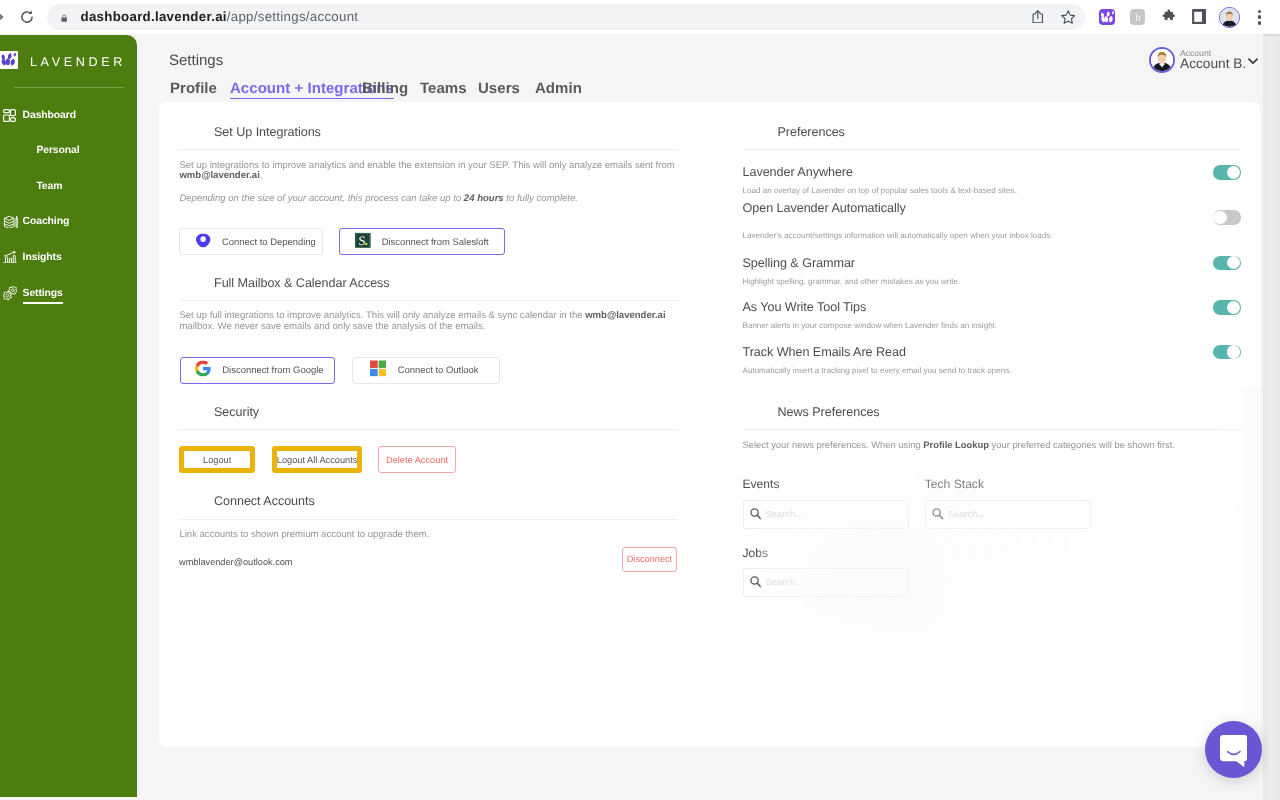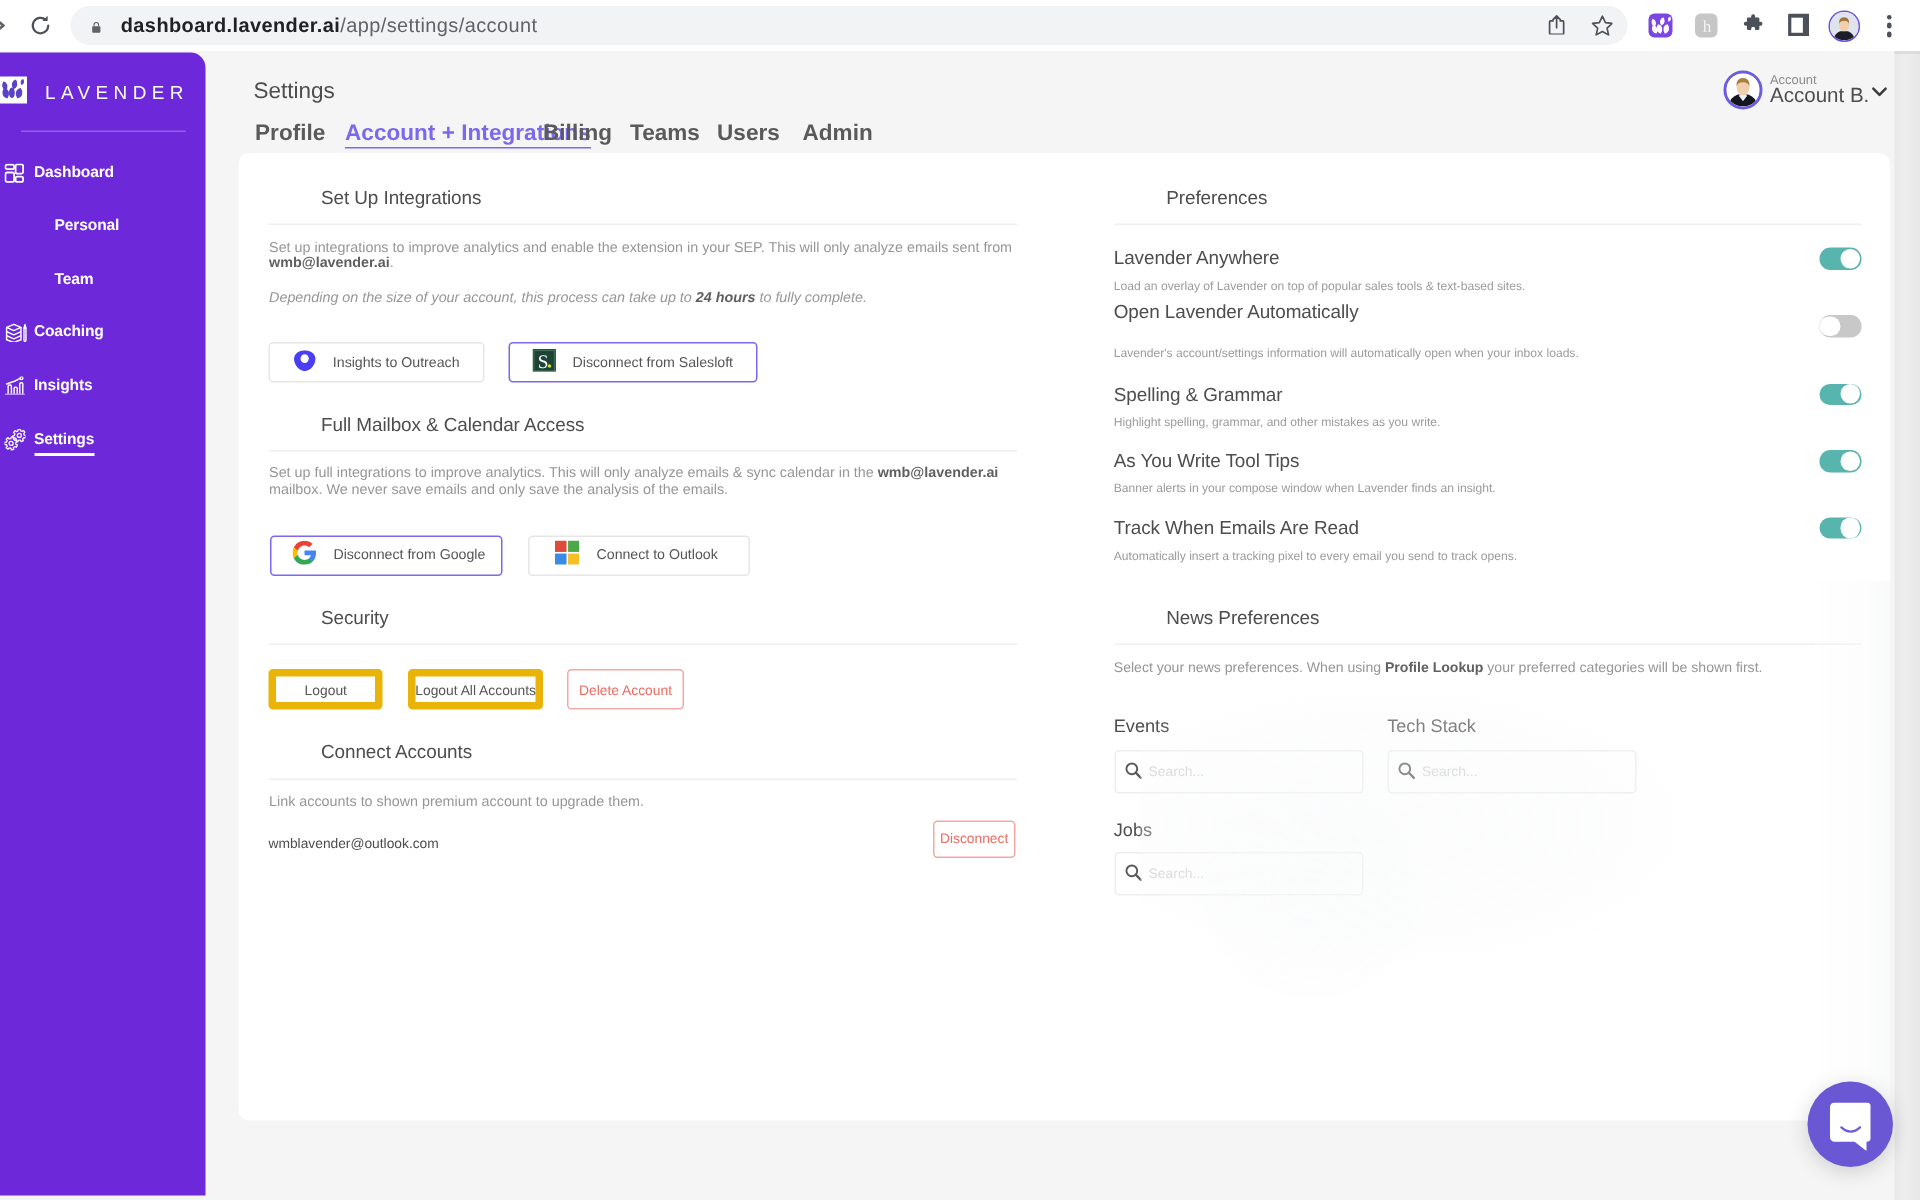--- a/index.html
+++ b/index.html
@@ -26,21 +26,21 @@
   .kebab { position:absolute; left:1257.5px; top:9.5px; width:3.4px; height:15px; }
   .kebab i { display:block; width:3.4px; height:3.4px; border-radius:50%; background:#4b5059; margin-bottom:2.6px; }
 
   
   .page { position:absolute; left:0; top:0; width:1280px; height:800px; background:#f5f5f5; }
   .rail { position:absolute; left:1263px; top:34px; width:17px; height:766px;
           background:linear-gradient(to right,#e9e9ea 0%,#eeeeef 45%,#e7e7e8 100%); }
   .railtop { position:absolute; left:1263px; top:34px; width:17px; height:2px; background:#dcdcdd; }
 
   
-  .sidebar { position:absolute; left:0; top:35px; width:137px; height:762px; background:#6d28d9;
+  .sidebar { position:absolute; left:0; top:35px; width:137px; height:762px; background:#4d7c0f;
              border-top-right-radius:10px; }
   .brand-mark { position:absolute; left:0px; top:15.9px; width:18.2px; height:18px; background:#fff;
                 display:flex; align-items:center; justify-content:center; }
   .brand-text { position:absolute; left:30px; top:19.6px; color:#fff; font-size:12.6px; letter-spacing:3.62px; font-weight:300; }
   .brand-sep { position:absolute; left:14px; top:52px; width:110px; height:1px; background:rgba(255,255,255,0.26); }
 
   .navitem { position:absolute; left:0; width:137px; height:20px; color:#fff; font-size:10.4px; }
   .navitem .ic { position:absolute; left:2.9px; top:-1.4px; width:13px; height:13px; display:block; }
   .navitem .lb { position:absolute; left:22.6px; top:0px; font-weight:700; letter-spacing:-0.1px; }
   .navitem.sub .lb { left:36.4px; }
@@ -208,21 +208,21 @@
       <div class="sec-h" style="left:20px; top:22.5px;">Set Up Integrations</div>
       <div class="sec-rule" style="left:20px; top:47.3px; width:498.5px;"></div>
       <div class="para" style="left:20.4px; top:58.5px; width:500px;"><span>Set up integrations to improve analytics and enable the extension in your SEP. This will only analyze emails sent from </span><b>wmb@lavender.ai</b><span>.</span></div>
       <div class="para" style="left:20.4px; top:91.5px; width:500px;font-style:italic;"><span>Depending on the size of your account, this process can take up to </span><b>24 hours</b><span> to fully complete.</span></div>
       <div id="sep-buttons">
           <div class="ibtn" style="left: 20.3px; width: 143.5px; top: 126.4px;">
             <span class="bic" style="left:16.2px"><svg viewBox="0 0 14.3 13.9" width="14.3" height="13.9">
                 <path d="M7.15 0 C11.1 0 14.3 2.55 14.3 5.8 C14.3 9.9 10.5 13.9 7.15 13.9 C3.8 13.9 0 9.9 0 5.8 C0 2.55 3.2 0 7.15 0 Z" fill="#4b3df5"></path>
                 <ellipse cx="7.1" cy="5.5" rx="2.75" ry="2.9" fill="#fff"></ellipse>
               </svg></span>
-            <span class="blb" style="left:41.6px">Insights to Outreach</span>
+            <span class="blb" style="left:41.6px">Connect to Depending</span>
           </div>
           <div class="ibtn sel" style="left: 179.7px; width: 166.1px; top: 126.4px;">
             <span class="bic" style="left:15.6px"><svg viewBox="0 0 16 16" width="15.6" height="15.6">
                 <rect width="16" height="16" fill="#1c4333"></rect>
                 <rect x="1.0" y="1.0" width="14" height="14" fill="none" stroke="#3b7157" stroke-width="0.8"></rect>
                 <text x="7.2" y="12.8" font-size="13.2" font-family="Liberation Serif, serif" font-weight="400" fill="#ffffff" text-anchor="middle">S</text>
                 <circle cx="11.6" cy="11.6" r="1.25" fill="#c9de2e"></circle>
               </svg></span>
             <span class="blb" style="left:42px">Disconnect from Salesloft</span>
           </div>

